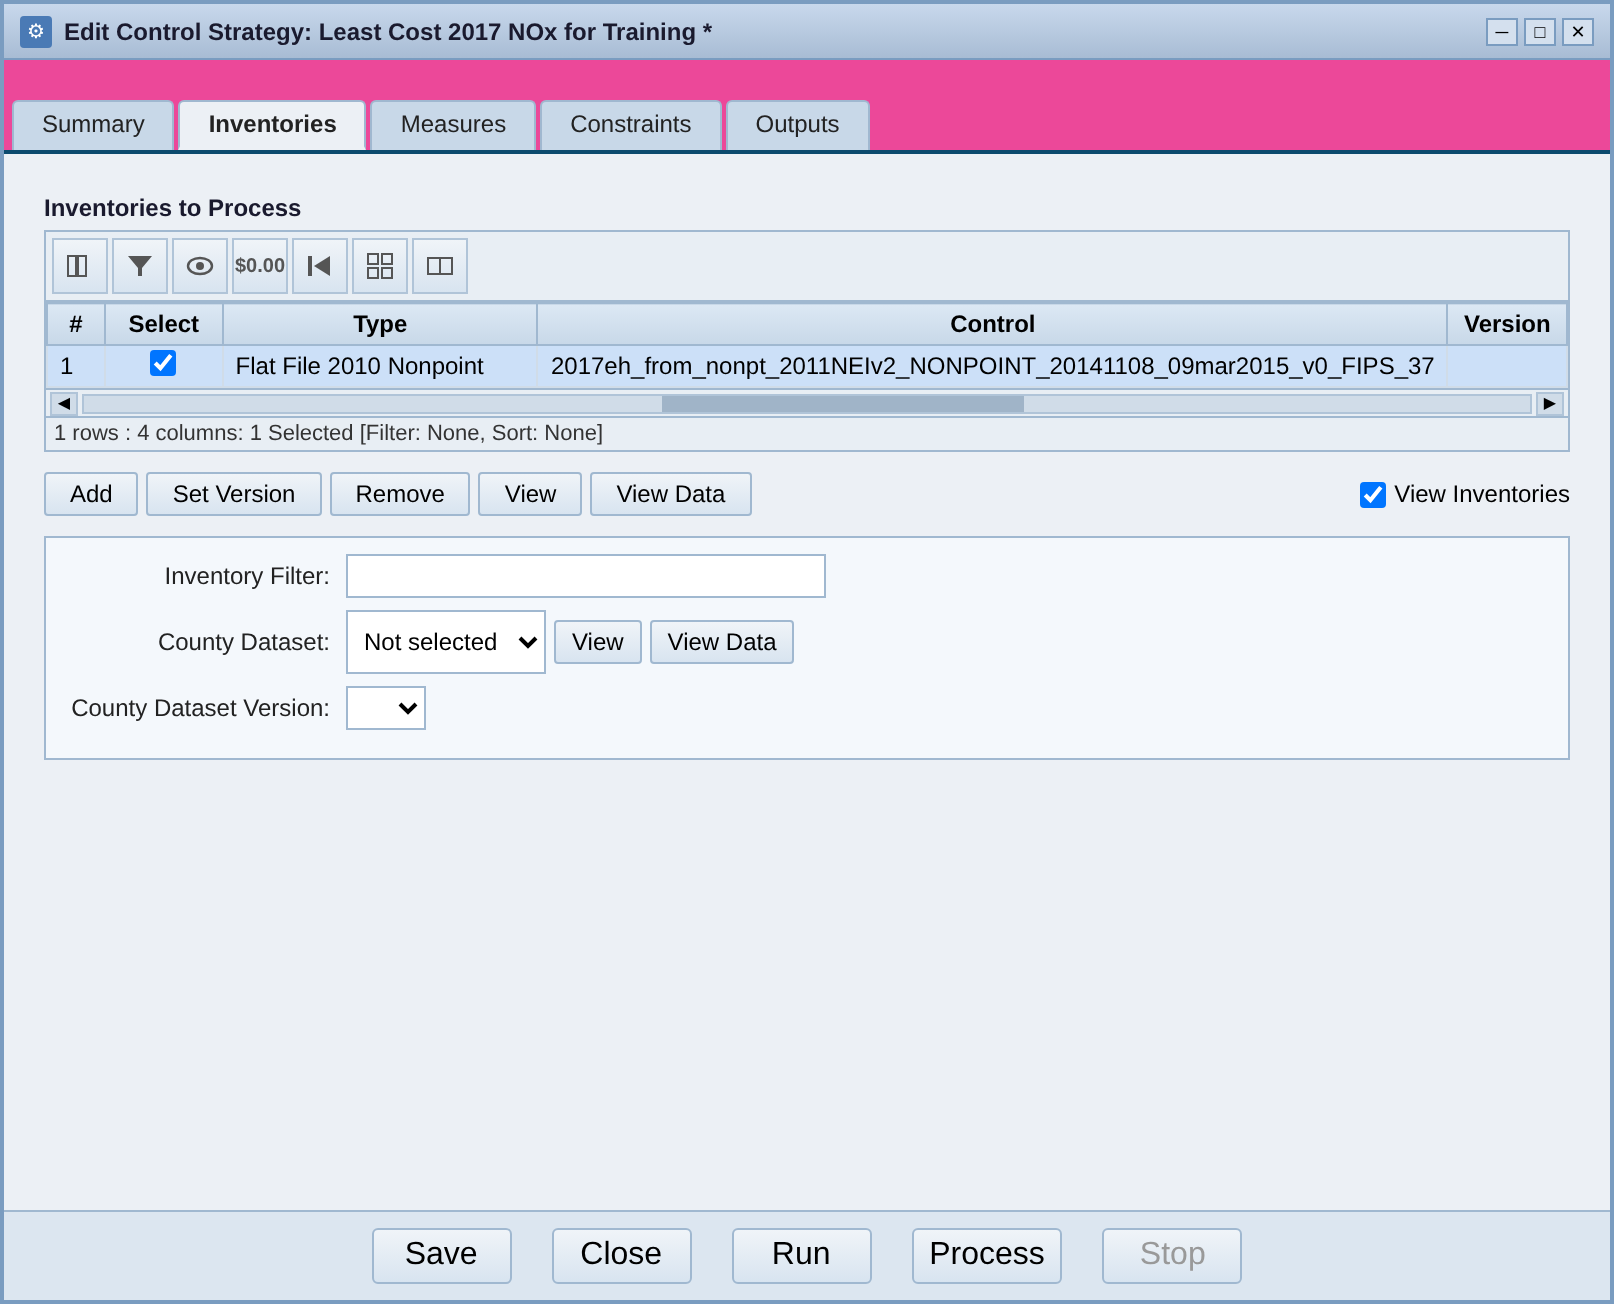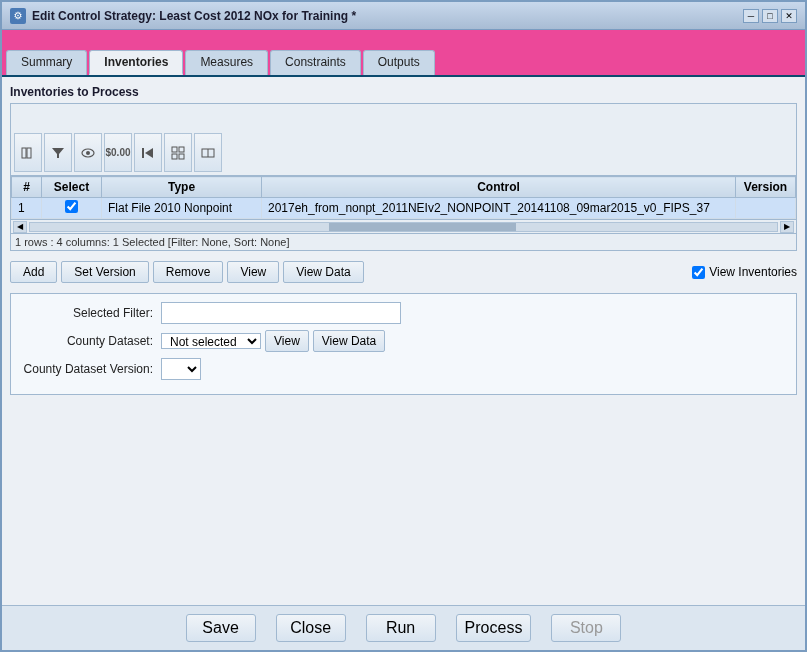--- a/index.html
+++ b/index.html
@@ -82,21 +82,21 @@
       border-radius: 3px 3px 0 0;
     }
     .tab.active {
       background: #ecf0f5;
       border-bottom: 2px solid #ecf0f5;
       font-weight: bold;
       z-index: 1;
     }
     .content {
       flex: 1;
-      padding: 8px;
+      padding: 20px;
       display: flex;
       flex-direction: column;
       gap: 6px;
       overflow: hidden;
     }
     .section-title {
       font-weight: bold;
       font-size: 12px;
       margin-bottom: 4px;
       color: #1a1a2e;
@@ -111,29 +111,28 @@
     }
     .toolbar {
       display: flex;
       padding: 3px;
       gap: 2px;
       border-bottom: 1px solid #a0b8d0;
       background: #e8eef4;
     }
     .toolbar-btn {
       width: 28px;
-      height: 39px;
+      height: 28px;
       border: 1px solid #b0c4d8;
       background: linear-gradient(to bottom, #f0f4f8, #d8e4f0);
       cursor: pointer;
       display: flex;
       align-items: center;
       justify-content: center;
       font-size: 11px;
-      margin-top: 26px;
     }
     .table-container {
       flex: 1;
       overflow: auto;
       position: relative;
     }
     table {
       width: 100%;
       border-collapse: collapse;
       font-size: 12px;
@@ -226,21 +225,21 @@
       background: white;
       padding: 2px 4px;
       font-size: 12px;
     }
     .filter-select-wrap {
       display: flex;
       align-items: center;
       gap: 4px;
     }
     .filter-select {
-      height: 16px;
+      height: 32px;
       border: 1px solid #a0b8d0;
       background: white;
       font-size: 12px;
       padding: 0 4px;
       min-width: 100px;
     }
     .small-btn {
       padding: 2px 8px;
       border: 1px solid #a0b8d0;
       background: linear-gradient(to bottom, #f0f4f8, #d8e4f0);
@@ -290,21 +289,21 @@
 </head>
 <body>
 
 <div class="window">
 
   <div class="title-bar">
     <div class="title-bar-left">
       <div class="title-icon">
         <span>⚙</span>
       </div>
-      <span class="title-text">Edit Control Strategy: Least Cost 2012 NOx for Training *</span>
+      <span class="title-text">Edit Control Strategy: Least Cost 2017 NOx for Training *</span>
     </div>
     <div class="title-buttons">
       <div class="title-btn">─</div>
       <div class="title-btn">□</div>
       <div class="title-btn">✕</div>
     </div>
   </div>
 
   <div class="tabs">
     <div class="tab">Summary</div>
@@ -408,21 +407,21 @@
       <button class="action-btn">View Data</button>
       <div class="merge-check">
         <input type="checkbox" checked="" style="">
         <label>View Inventories</label>
       </div>
     </div>
 
     <div class="filters-section">
 
       <div class="filter-row">
-        <label class="filter-label">Selected Filter:</label>
+        <label class="filter-label">Inventory Filter:</label>
         <input type="text" class="filter-input" value="" style="">
       </div>
 
       <div class="filter-row">
         <label class="filter-label">County Dataset:</label>
         <div class="filter-select-wrap">
           <select class="filter-select">
             <option>Not selected</option>
           </select>
           <button class="small-btn">View</button>

